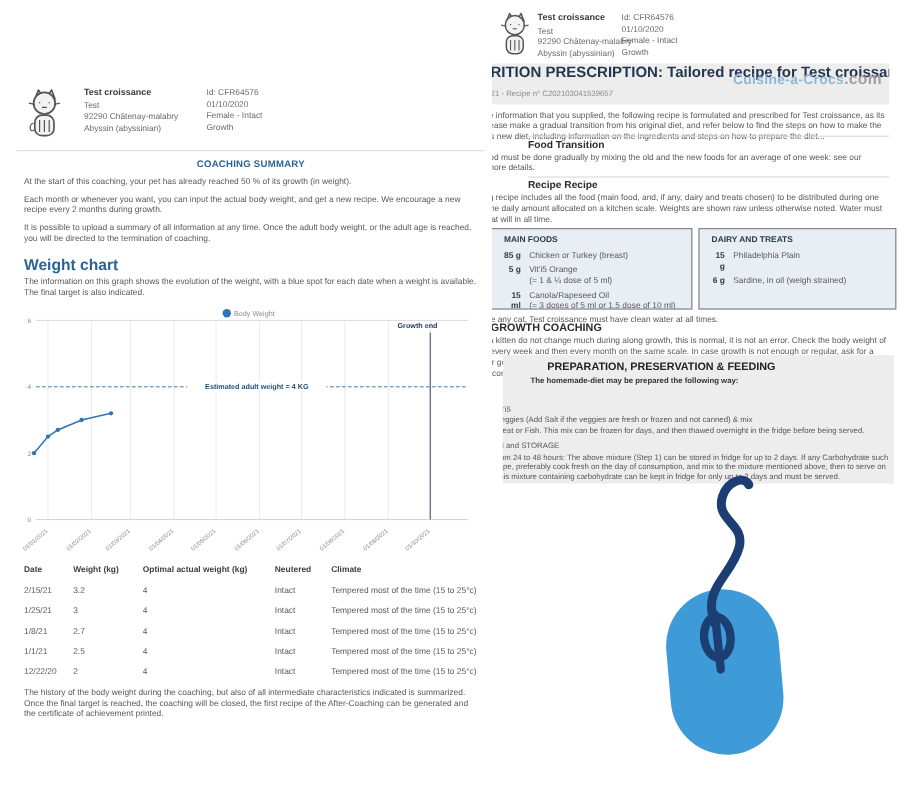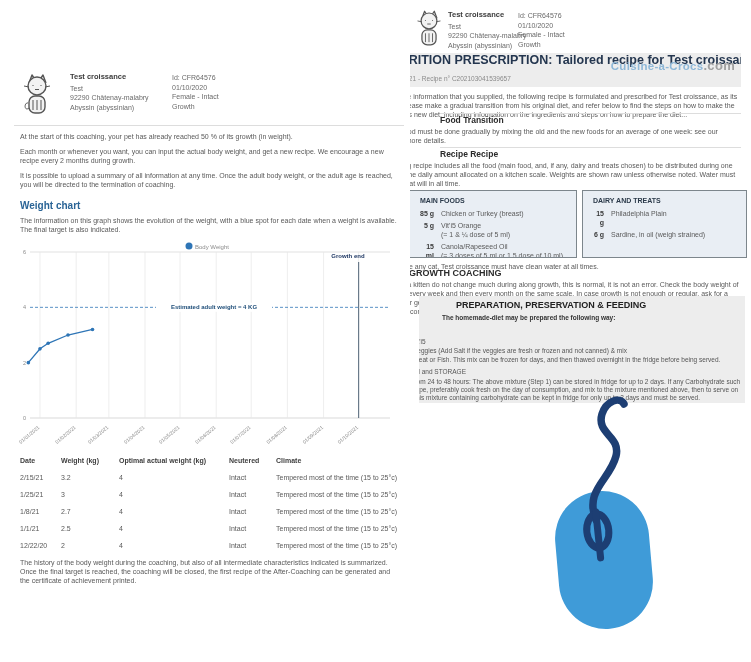--- a/index.html
+++ b/index.html
@@ -13,21 +13,21 @@
   .pet-head{display:flex;padding:12px 0 0 6px;align-items:flex-start;}
   .pet-head .cat{width:34px;height:44px;flex:0 0 34px;margin-right:16px;}
   .pet-col{width:102px;}
   .pet-col .pname{font-weight:bold;color:#3a3a3a;font-size:7.5px;margin-bottom:2px;}
   .pet-col div, .pet-id div{line-height:9.5px;color:#6a6a6a;}
   .pet-id{width:120px;}
   .rule{border:0;border-top:1px solid #ddd;margin:9px 0 0 0;}
   .c-title{color:#2a6496;font-weight:bold;font-size:8px;text-align:center;
            margin-top:6px;letter-spacing:.2px;}
   .lpage p{margin:6px 6px 0 6px;}
-  .sec-h{color:#2a6496;font-weight:bold;font-size:10px;margin:12px 0 0 6px;}
+  .sec-h{color:#2a6496;font-weight:bold;font-size:13px;margin:12px 0 0 6px;}
   #weight-chart{display:block;margin:6px 0 0 4px;}
 
   .w-table{margin:8px 0 0 0;}
   .t-row{display:grid;grid-template-columns:41px 58px 110px 47px 1fr;
          padding-left:6px;margin-bottom:8px;}
   .t-head{font-weight:bold;color:#404040;margin-bottom:8px;}
   .t-foot{margin-top:4px;}
 
   
   .rpage{position:absolute;left:410px;top:0;width:341px;height:412px;
@@ -107,20 +107,21 @@
     <div class="pet-id">
       <div style="margin-top:1px">Id: CFR64576</div>
       <div>01/10/2020</div>
       <div>Female - Intact</div>
       <div>Growth</div>
     </div>
   </div>
 
   <hr class="rule">
 
+  <div class="c-title">COACHING SUMMARY</div>
 
   <p>At the start of this coaching, your pet has already reached 50 % of its growth (in weight).</p>
   <p>Each month or whenever you want, you can input the actual body weight, and get a new recipe. We encourage a new recipe every 2 months during growth.</p>
   <p>It is possible to upload a summary of all information at any time. Once the adult body weight, or the adult age is reached, you will be directed to the termination of coaching.</p>
 
   <div class="sec-h">Weight chart</div>
   <p>The information on this graph shows the evolution of the weight, with a blue spot for each date when a weight is available. The final target is also indicated.</p>
 
   <svg id="weight-chart" width="380" height="208" viewBox="0 0 380 208">
       <line x1="12" y1="12" x2="372" y2="12" stroke="#d9d9d9" stroke-width="0.8"></line>

